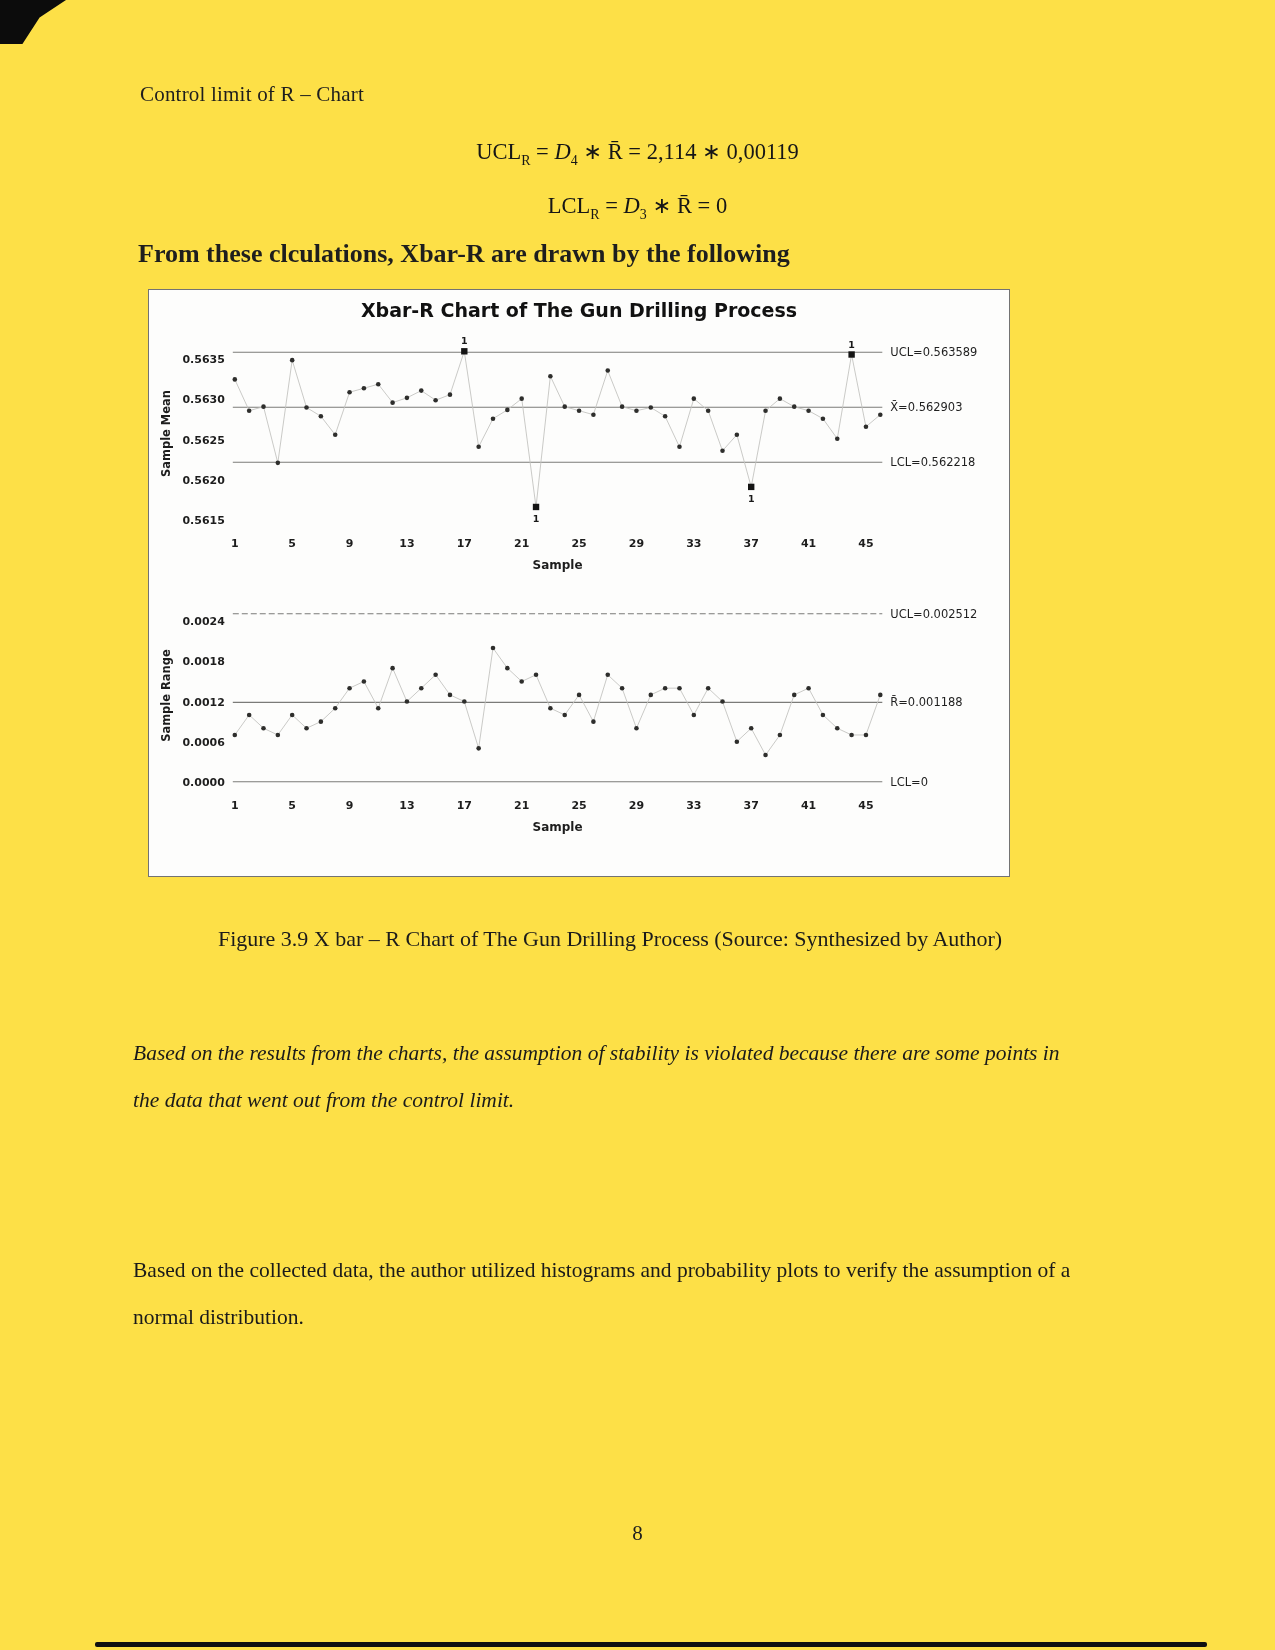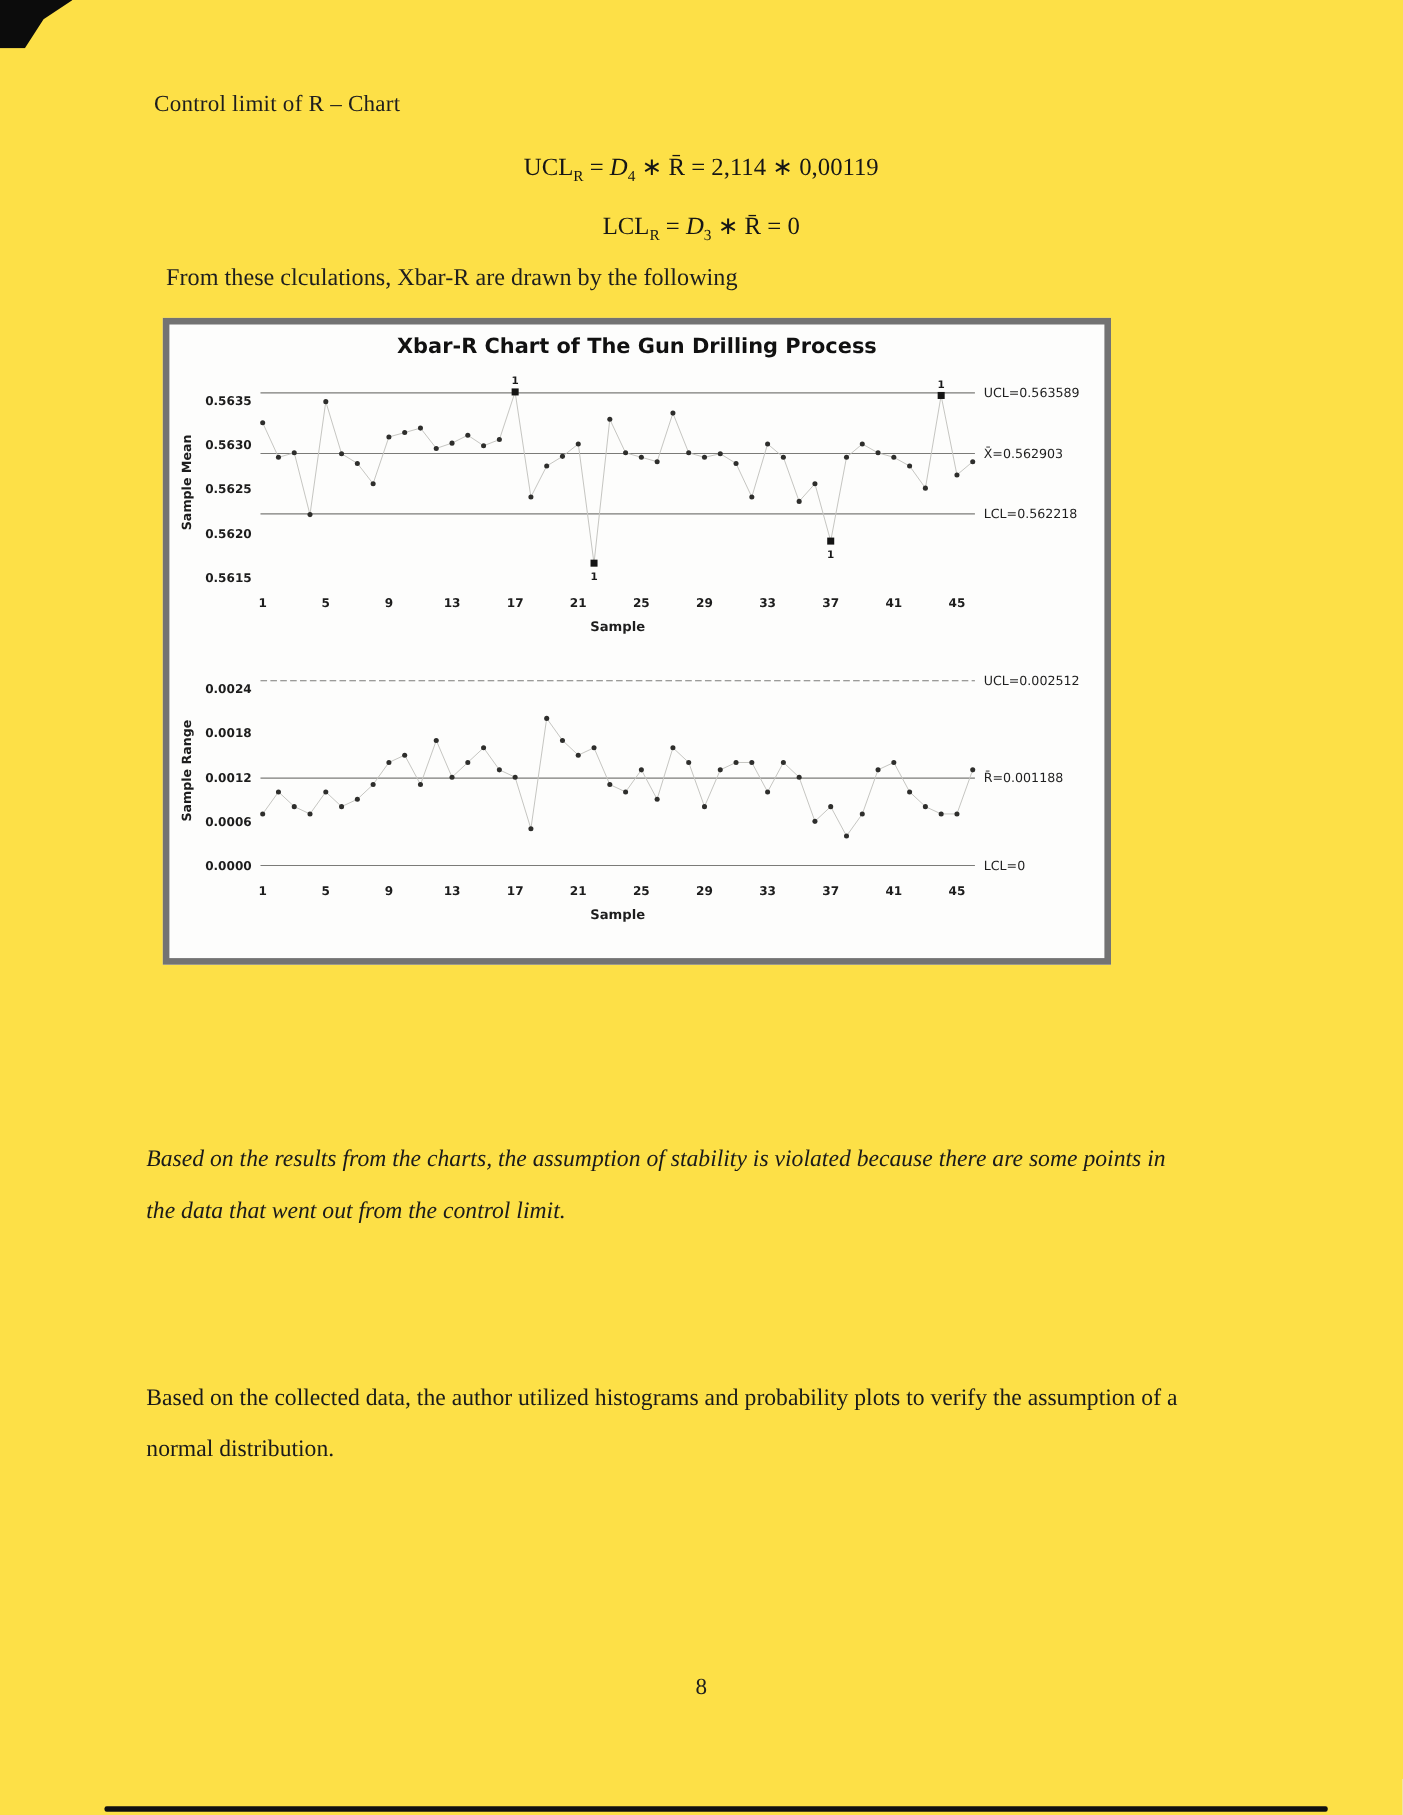--- a/index.html
+++ b/index.html
@@ -16,24 +16,24 @@
   .scan-blob{
     left:0;top:0;width:66px;height:44px;background:#0c0c0c;
     clip-path:polygon(0% 0%, 100% 0%, 60% 40%, 34% 100%, 0% 100%);
   }
   .t-control{left:140px;top:82px;font-size:21px;letter-spacing:.2px;}
   .eq{left:0;width:100%;text-align:center;font-size:22.5px;color:#161616;}
   .eq sub{font-size:0.62em;}
   .eq .it{font-style:italic;}
   .eq1{top:138px;}
   .eq2{top:192px;}
-  .t-intro{left:151px;top:239px;font-size:22px;}
+  .t-intro{left:138px;top:239px;font-size:26px;font-weight:bold;}
   .figure-box{
     left:148px;top:289px;width:862px;height:588px;
-    background:#fdfdfc;border:6px solid #737373;box-sizing:border-box;
+    background:#fdfdfc;border:1px solid #737373;box-sizing:border-box;
   }
   .figure-title{
     padding-top:9px;text-align:center;
     font-family:"DejaVu Sans", sans-serif;font-weight:bold;
     font-size:19px;color:#111;
   }
   .panel-svg{display:block;margin:4px auto 0 auto;width:858px;height:258px;}
   .caption{
     left:135px;top:916px;width:950px;text-align:center;
     font-size:22px;line-height:2.05;color:#1b1b1b;
@@ -221,20 +221,21 @@
           <text x="545.088888888889" y="222" text-anchor="middle" font-size="11" fill="#1d1d1d" font-family="&quot;DejaVu Sans&quot;, sans-serif" font-weight="600">33</text>
           <text x="602.6" y="222" text-anchor="middle" font-size="11" fill="#1d1d1d" font-family="&quot;DejaVu Sans&quot;, sans-serif" font-weight="600">37</text>
           <text x="660.1111111111111" y="222" text-anchor="middle" font-size="11" fill="#1d1d1d" font-family="&quot;DejaVu Sans&quot;, sans-serif" font-weight="600">41</text>
           <text x="717.6222222222221" y="222" text-anchor="middle" font-size="11" fill="#1d1d1d" font-family="&quot;DejaVu Sans&quot;, sans-serif" font-weight="600">45</text>
         </g>
         <text x="408.5" y="244" text-anchor="middle" font-size="12" fill="#1d1d1d" font-family="&quot;DejaVu Sans&quot;, sans-serif" font-weight="600">Sample</text>
         <text x="20" y="108.5" text-anchor="middle" font-size="11.5" fill="#1d1d1d" font-family="&quot;DejaVu Sans&quot;, sans-serif" font-weight="600" transform="rotate(-90 20 108.5)">Sample Range</text>
       </svg>
   </div>
 
+  <div class="abs caption">Figure 3.9 X bar – R Chart of The Gun Drilling Process (Source: Synthesized by Author)</div>
 
   <div class="abs para p-stability">Based on the results from the charts, the assumption of stability is violated because there are some points in the data that went out from the control limit.</div>
 
 
   <div class="abs para p-normality">Based on the collected data, the author utilized histograms and probability plots to verify the assumption of a normal distribution.</div>
 
   <div class="abs page-num">8</div>
 
   <div class="abs bottom-strip"></div>
 

